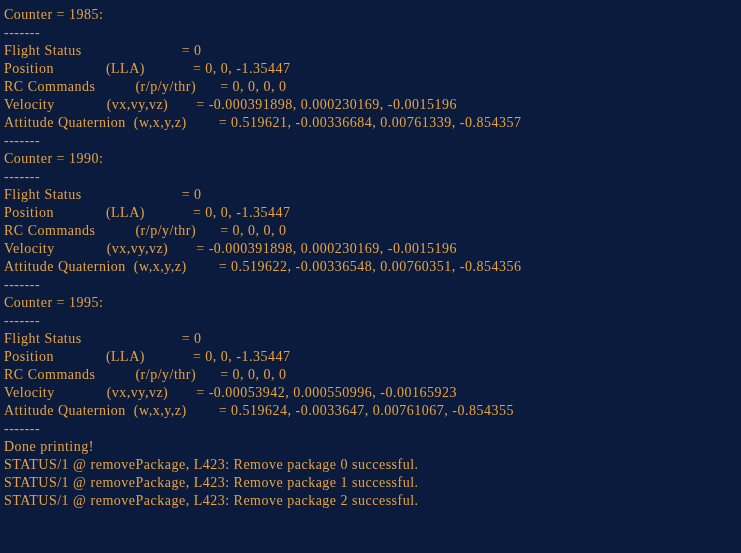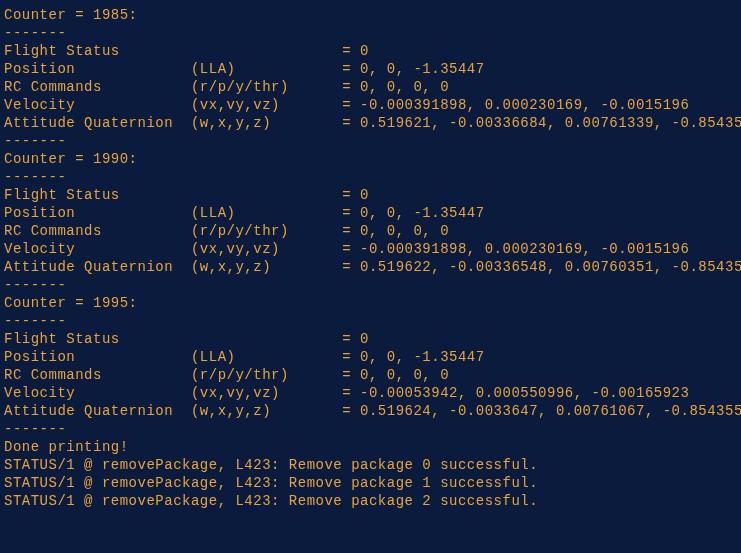--- a/index.html
+++ b/index.html
@@ -12,18 +12,18 @@
     font-size: 14px;
     color: #e8a33d;
     overflow: hidden;
     letter-spacing: 0.5px;
   }
   .terminal {
     padding: 6px 4px;
     white-space: pre;
     line-height: 18px;
   }
-  .line { display: block; }
+  .line { display: block; font-family: Liberation Serif, serif; }
 </style>
 </head>
 <body>
 
 <div class="terminal" id="term"><span class="line">Counter = 1985:</span><span class="line">-------</span><span class="line">Flight Status                         = 0</span><span class="line">Position             (LLA)            = 0, 0, -1.35447</span><span class="line">RC Commands          (r/p/y/thr)      = 0, 0, 0, 0</span><span class="line">Velocity             (vx,vy,vz)       = -0.000391898, 0.000230169, -0.0015196</span><span class="line">Attitude Quaternion  (w,x,y,z)        = 0.519621, -0.00336684, 0.00761339, -0.854357</span><span class="line">-------</span><span class="line"></span><span class="line">Counter = 1990:</span><span class="line">-------</span><span class="line">Flight Status                         = 0</span><span class="line">Position             (LLA)            = 0, 0, -1.35447</span><span class="line">RC Commands          (r/p/y/thr)      = 0, 0, 0, 0</span><span class="line">Velocity             (vx,vy,vz)       = -0.000391898, 0.000230169, -0.0015196</span><span class="line">Attitude Quaternion  (w,x,y,z)        = 0.519622, -0.00336548, 0.00760351, -0.854356</span><span class="line">-------</span><span class="line"></span><span class="line">Counter = 1995:</span><span class="line">-------</span><span class="line">Flight Status                         = 0</span><span class="line">Position             (LLA)            = 0, 0, -1.35447</span><span class="line">RC Commands          (r/p/y/thr)      = 0, 0, 0, 0</span><span class="line">Velocity             (vx,vy,vz)       = -0.00053942, 0.000550996, -0.00165923</span><span class="line">Attitude Quaternion  (w,x,y,z)        = 0.519624, -0.0033647, 0.00761067, -0.854355</span><span class="line">-------</span><span class="line"></span><span class="line">Done printing!</span><span class="line"></span><span class="line">STATUS/1 @ removePackage, L423: Remove package 0 successful.</span><span class="line">STATUS/1 @ removePackage, L423: Remove package 1 successful.</span><span class="line">STATUS/1 @ removePackage, L423: Remove package 2 successful.</span></div>
 
 </body></html>

